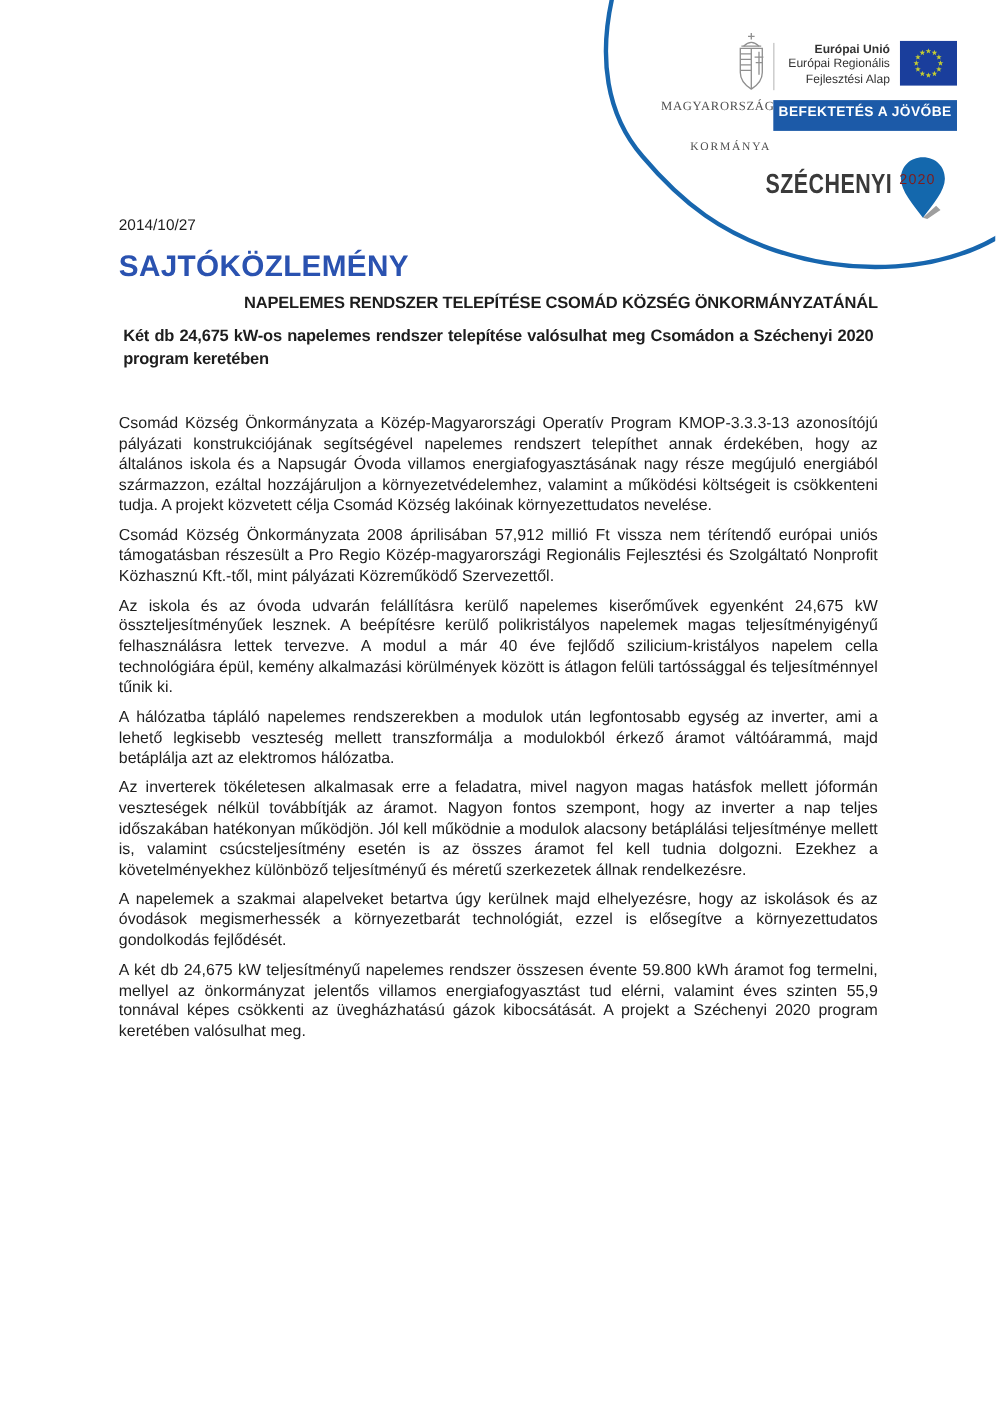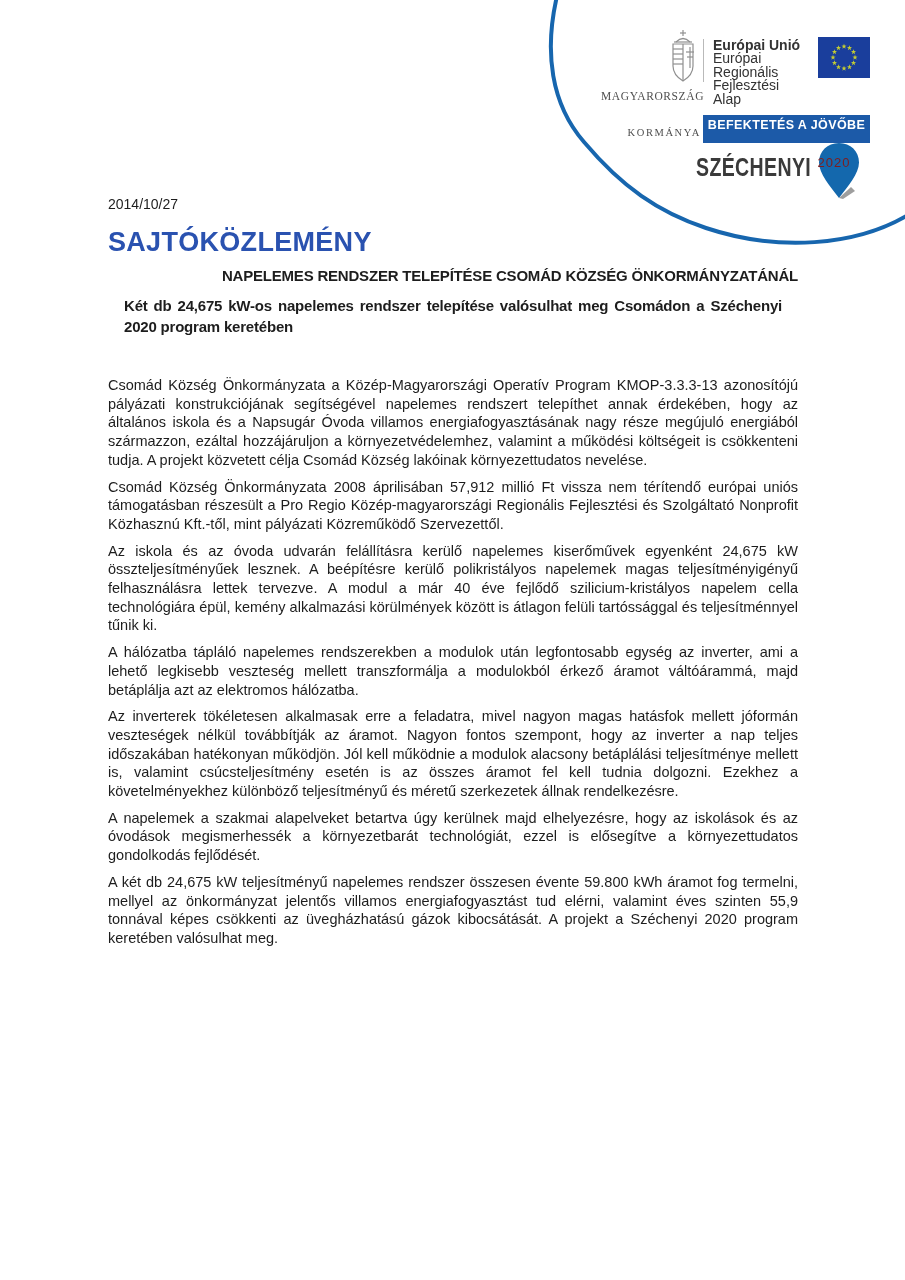--- a/index.html
+++ b/index.html
@@ -14,21 +14,21 @@
   .gov { position:absolute; left:601px; top:30px; width:100px; text-align:right; color:#4f4f4f; }
   .gov svg { width:36px; height:54px; display:inline-block; }
   .gov-text { font-family:"Liberation Serif", serif; line-height:1.1; margin-top:2px; }
   .gov-l1 { display:block; font-size:11.5px; letter-spacing:0.6px; }
   .gov-l2 { display:block; font-size:10.5px; letter-spacing:1.6px;margin-top:24px; }
 
   
   .eu { position:absolute; left:703px; top:39px; }
   .eu-top { display:flex; align-items:flex-start; }
   .eu-divider { width:1px; height:43px; background:#b9b9b9; }
-  .eu-lines { margin-left:9px; width:96px; font-size:14px; line-height:13.4px; color:#333; }
+  .eu-lines { margin-left:9px; width:96px; font-size:11px; line-height:13.4px; color:#333;text-align:right; }
   .eu-l1 { font-weight:bold; }
   .eu-flag { margin-left:9px; width:52px; height:41px; display:block; margin-top:-2px; }
   .eu-banner { margin-top:9px; width:167px; height:28px; line-height:20px;
     background:#1c5aa8; color:#ffffff; font-size:12.5px; font-weight:bold;
     text-align:center; letter-spacing:0.4px; }
 
   
   .sz { position:absolute; left:696px; top:142px; display:flex; align-items:flex-start; }
   .sz-word { font-size:25px; font-weight:bold; color:#3a3a3a; letter-spacing:0.5px;
     margin-top:11px; transform:scaleX(0.78); transform-origin:left top; white-space:nowrap; }
@@ -36,21 +36,21 @@
   .sz-pin svg { width:42px; height:58px; display:block; }
   .sz-year { position:absolute; left:0; right:0; top:13px; text-align:left;
     color:#7f1d1d; font-size:13px; letter-spacing:1px; }
 
   
   .content { position:absolute; left:108px; top:196px; width:690px; }
   .date { font-size:14px; margin:0 0 15px; }
   .org { font-size:14.5px; font-weight:bold; margin:0 0 38px; }
   .title { color:#2a52b0; font-size:27px; font-weight:bold; margin:0 0 9px; letter-spacing:0.3px; }
   .headline { font-size:15px; font-weight:bold; margin:0 0 12px; letter-spacing:-0.2px;text-align:right; }
-  .subheadline { font-size:15px; font-weight:bold; margin:0 16px 39px; text-align:justify;
+  .subheadline { font-size:15px; font-weight:bold; margin:0 4px 39px; text-align:justify;
     line-height:20.5px; letter-spacing:-0.2px; }
   .body-par { font-size:14.5px; line-height:18.7px; text-align:justify; margin:0 0 8px; }
 </style>
 </head>
 <body>
 
 <div class="page">
 
   <svg class="arc" width="905" height="270" viewBox="0 0 905 270">
     <path d="M557,-4 C544,52 551,104 584,142 C622,187 658,212 706,228 C778,252 856,246 908,215" stroke="#1766ae" stroke-width="4" fill="none"></path>

